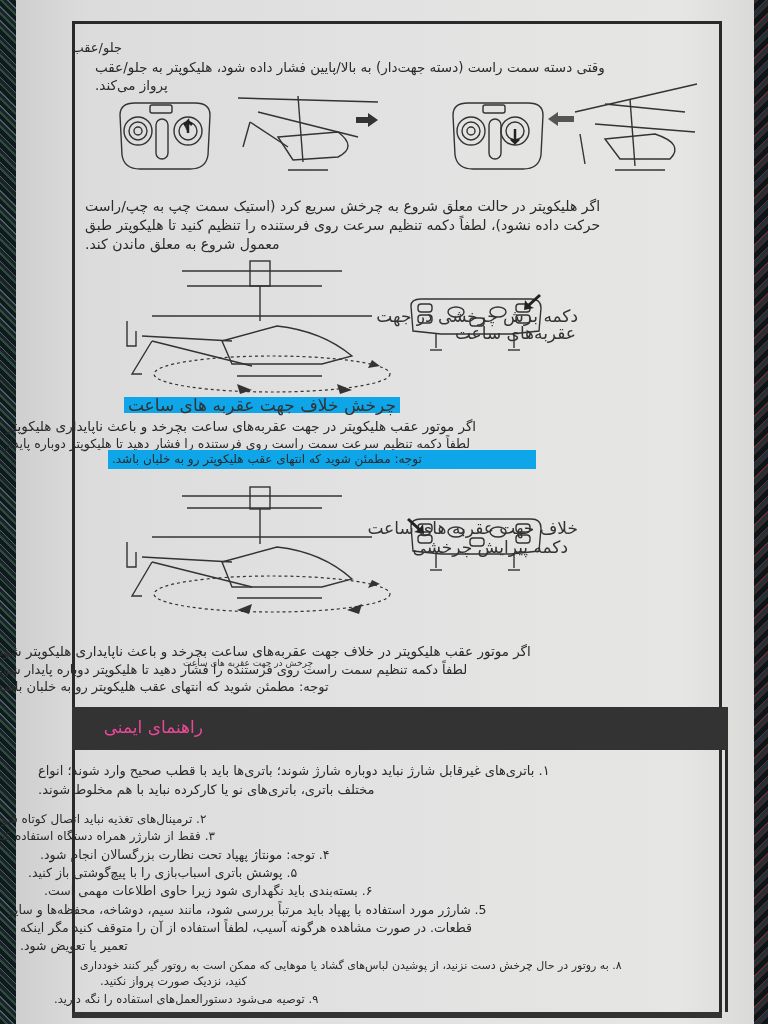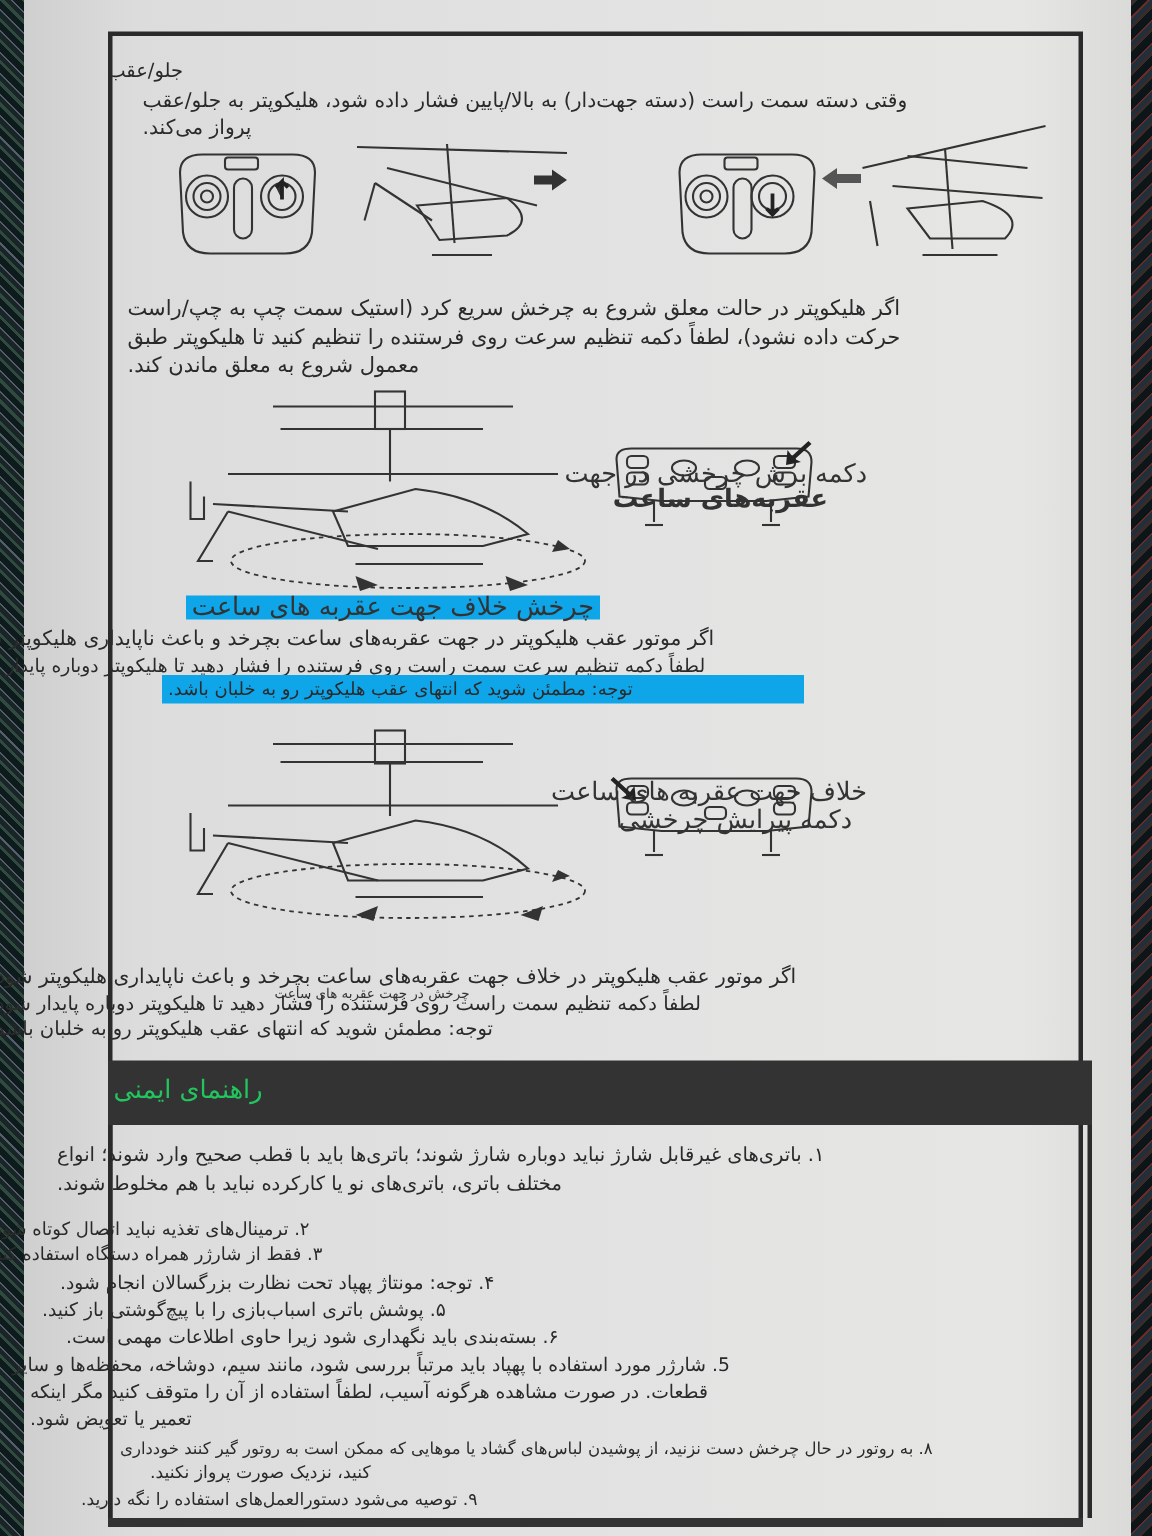--- a/index.html
+++ b/index.html
@@ -31,21 +31,21 @@
     .rtl { direction: rtl; text-align: left; color: #2a2a2a; }
     .t { position: absolute; font-size: 13.5px; line-height: 19px; }
     .small { position: absolute; font-size: 17px; line-height: 16px; color: #333; }
     .tiny { position: absolute; font-size: 9px; line-height: 12px; color: #333; }
     .hilite { background: #0ea5e9; padding: 0 4px; }
     .section-bar {
       position: absolute; left: 72px; top: 707px; width: 656px; height: 43px;
       background: #333333;
     }
     .section-bar span {
-      position: absolute; right: 553px; top: 10px; color: #22c55e; font-size: 17px; direction: rtl;
+      position: absolute; right: 525px; top: 10px; color: #ec4899; font-size: 17px; direction: rtl;
     }
     .safety-box {
       position: absolute; left: 72px; top: 750px; width: 656px; height: 262px;
       border-left: 3px solid #2a2a2a; border-right: 3px solid #2a2a2a; box-sizing: border-box;
     }
     svg { position: absolute; overflow: visible; }
     .stroke { stroke: #333; fill: none; stroke-width: 1.4; }
     .fill-dark { fill: #333; }
   </style>
 </head>
@@ -139,21 +139,21 @@
   <ellipse class="stroke" cx="50" cy="16" rx="8" ry="5"></ellipse>
     <ellipse class="stroke" cx="92" cy="16" rx="8" ry="5"></ellipse>
   <rect class="stroke" x="64" y="22" width="14" height="8" rx="3"></rect>
   <line class="stroke" x1="30" y1="38" x2="30" y2="52"></line>
     <line class="stroke" x1="108" y1="38" x2="108" y2="52"></line>
   <line class="stroke" x1="24" y1="54" x2="36" y2="54"></line>
     <line class="stroke" x1="102" y1="54" x2="114" y2="54"></line>
   <path d="M133 -2 L122 8 L119 4 L118 14 L128 12 L124 10 L135 0 Z" fill="#222"></path>
 </svg>
 <div class="rtl small" style="right:190px; top:308px;">دکمه برش چرخشی در جهت</div>
-<div class="rtl small" style="right:216px; top:325px;font-weight:bold;">عقربه‌های ساعت</div>
+<div class="rtl small" style="right:192px; top:325px;">عقربه‌های ساعت</div>
 
 <div class="rtl t" style="right:235px; top:417px; width:560px; font-size:13.5px;">اگر موتور عقب هلیکوپتر در جهت عقربه‌های ساعت بچرخد و باعث ناپایداری هلیکوپتر شود،</div>
 <div class="rtl t" style="right:235px; top:434px; width:560px; font-size:12.5px;">لطفاً دکمه تنظیم سرعت سمت راست روی فرستنده را فشار دهید تا هلیکوپتر دوباره پایدار شود.</div>
 <div class="rtl t hilite" style="right:232px; top:450px; width:420px; font-size:12px;">توجه: مطمئن شوید که انتهای عقب هلیکوپتر رو به خلبان باشد.</div>
 
 <svg style="left:122px; top:484px;" width="262" height="135" viewBox="0 0 262 135">
   <line class="stroke" x1="60" y1="12" x2="220" y2="12"></line>
   <line class="stroke" x1="65" y1="24" x2="200" y2="24"></line>
   <rect class="stroke" x="128" y="3" width="20" height="22"></rect>
   <line class="stroke" x1="138" y1="24" x2="138" y2="60"></line>

